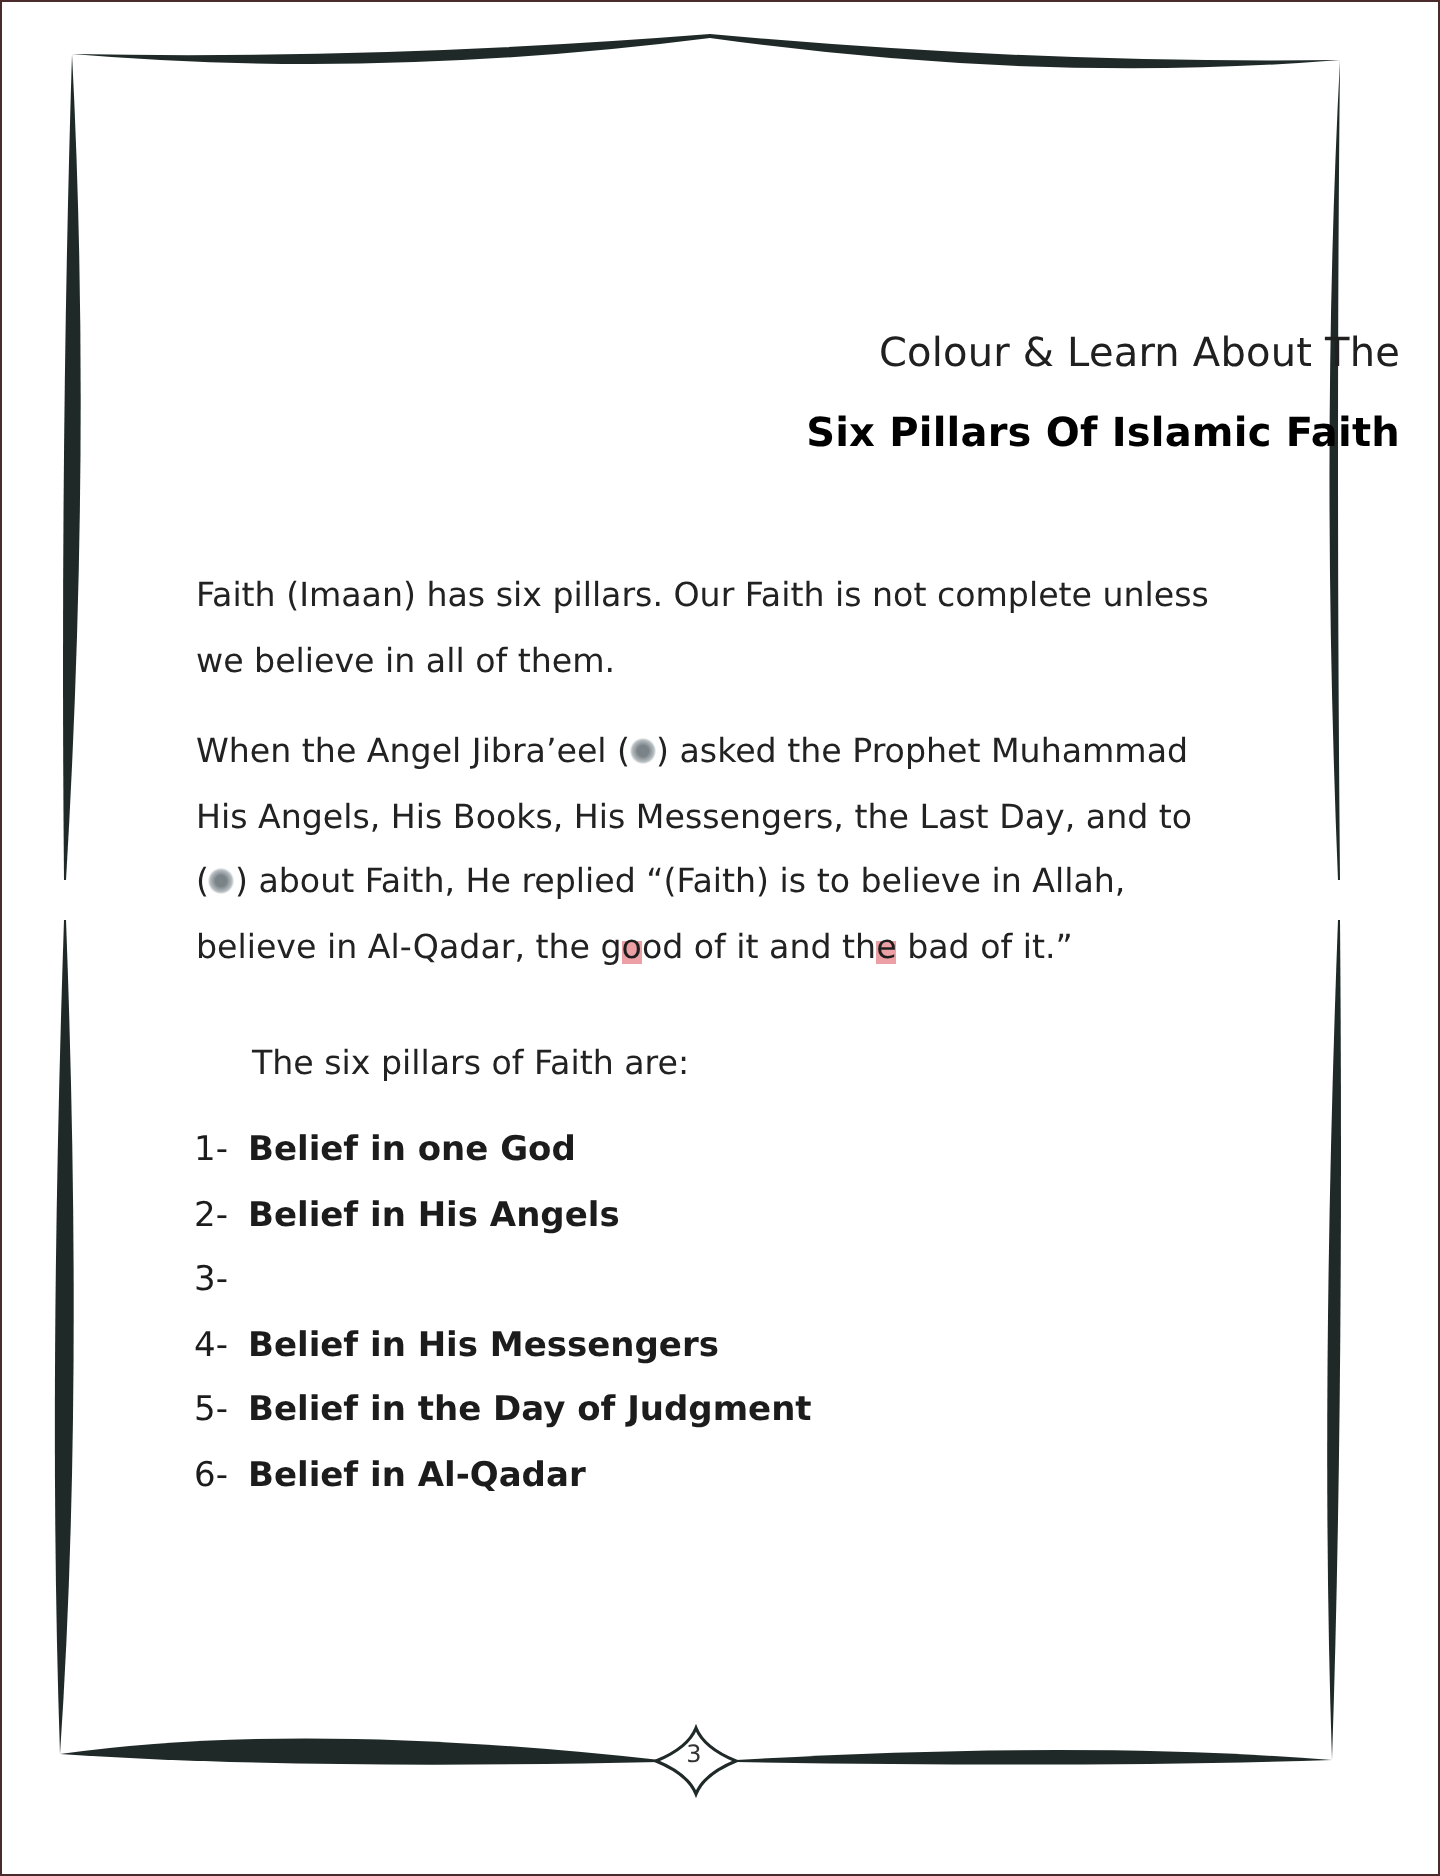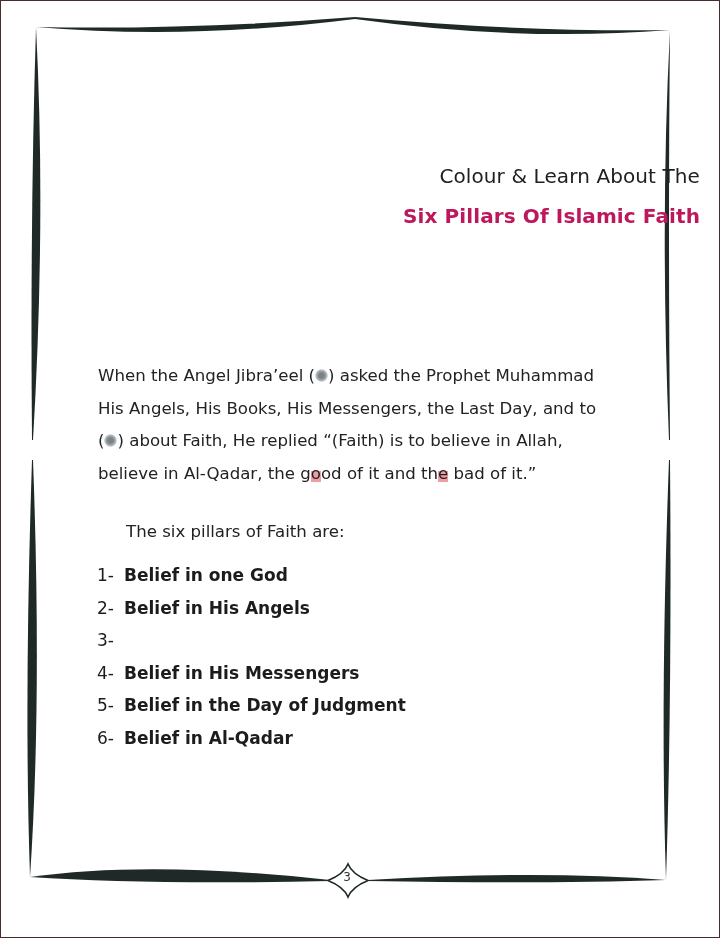--- a/index.html
+++ b/index.html
@@ -14,21 +14,21 @@
       border: 1px solid #4a2a2a; border-bottom-width: 2px;
       pointer-events: none;
     }
     .frame { position: absolute; left: 0; top: 0; width: 720px; height: 938px; }
     .content { position: absolute; left: 0; top: 0; width: 720px; height: 938px; }
     .title-line {
       position: absolute; left: 0; width: 700px; text-align: right;
       font-size: 20px; letter-spacing: 0.1px;
     }
     .title-1 { top: 164px; font-weight: normal; color: #202020; }
-    .title-2 { top: 204px; font-weight: bold; font-size: 20px; color: #be185d; }
+    .title-2 { top: 204px; font-weight: bold; font-size: 20px; color: #000000; }
     .para {
       position: absolute; left: 98px; width: 540px;
       font-size: 16.6px; line-height: 32.5px; color: #222;
       white-space: nowrap;
     }
     .para-1 { top: 282px; }
     .para-2 { top: 360px; }
     .intro { position: absolute; left: 126px; top: 522px; font-size: 16.6px; color: #222; }
     .pillars { position: absolute; left: 97px; top: 565px; }
     .pillar {
@@ -69,20 +69,24 @@
     <path d="M368 880 Q540 870 666 880 Q540 884 368 881 Z"></path>
   </g>
 
   <path d="M348 864 Q352 874 368 880.5 Q352 887 348 897 Q344 887 328 880.5 Q344 874 348 864 Z" fill="#ffffff" stroke="#1f2a28" stroke-width="1.6"></path>
 </svg>
 
 <div class="content">
   <div class="title-line title-1">Colour &amp; Learn About The</div>
   <div class="title-line title-2">Six Pillars Of Islamic Faith</div>
 
+  <div class="para para-1">
+    <div>Faith (Imaan) has six pillars. Our Faith is not complete unless</div>
+    <div>we believe in all of them.</div>
+  </div>
 
   <div class="para para-2">
     <div>
       <span>When the Angel Jibra’eel (</span><span class="honorific"></span><span>) asked the Prophet Muhammad</span>
     </div>
     <div>His Angels, His Books, His Messengers, the Last Day, and to</div>
     <div>
       <span>(</span><span class="honorific"></span><span>) about Faith, He replied “(Faith) is to believe in Allah,</span>
     </div>
     <div>

